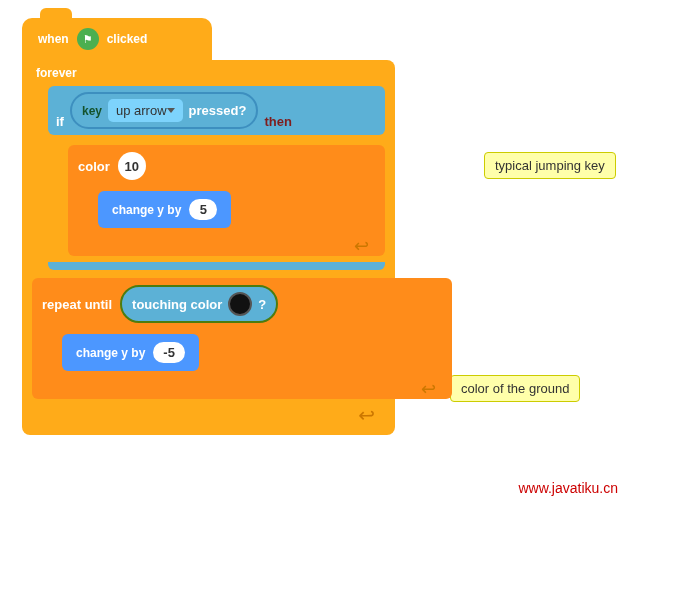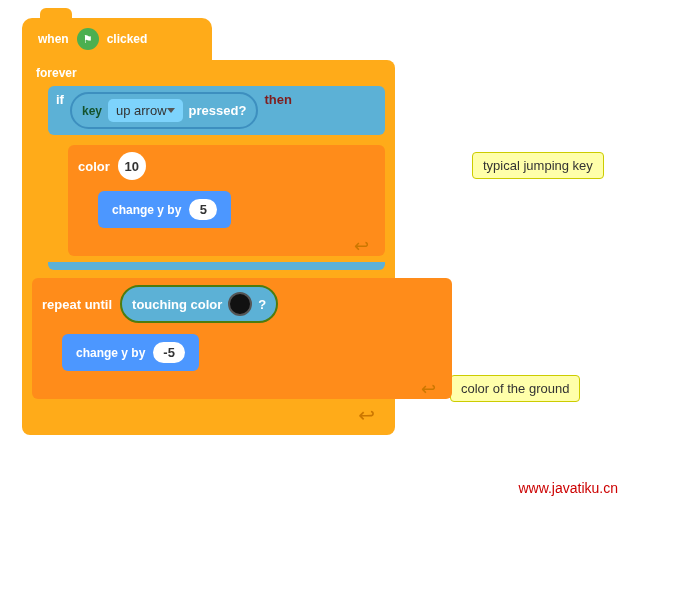--- a/index.html
+++ b/index.html
@@ -86,21 +86,21 @@
       border: 1px solid #cccc00;
       border-radius: 4px;
       padding: 5px 10px;
       font-size: 13px;
       color: #333;
       white-space: nowrap;
     }
 
     .annotation-jumping {
       top: 152px;
-      left: 472px;
+      left: 484px;
     }
 
     .annotation-ground {
       top: 375px;
       left: 450px;
     }
 
     .watermark {
       position: absolute;
       bottom: 120px;
@@ -144,21 +144,21 @@
       left: 18px;
       width: 32px;
       height: 10px;
       background: #ffab19;
       border-radius: 0 0 6px 6px;
     }
 
     
     .if-row {
       display: flex;
-      align-items: flex-start;
+      align-items: flex-end;
       gap: 6px;
       background: #5cb1d6;
       border-radius: 6px;
       padding: 6px 8px;
       margin: 2px 0;
     }
 
     .repeat-outer {
       background: #ff8c1a;
       border-radius: 6px;

